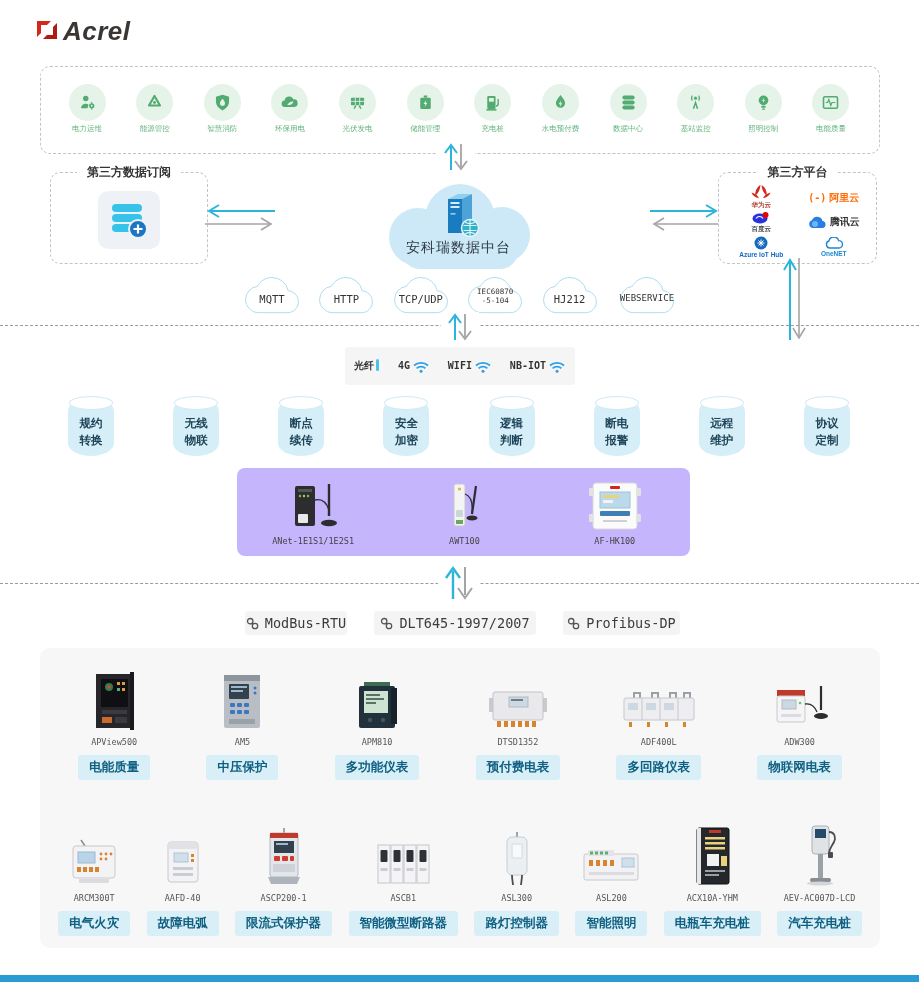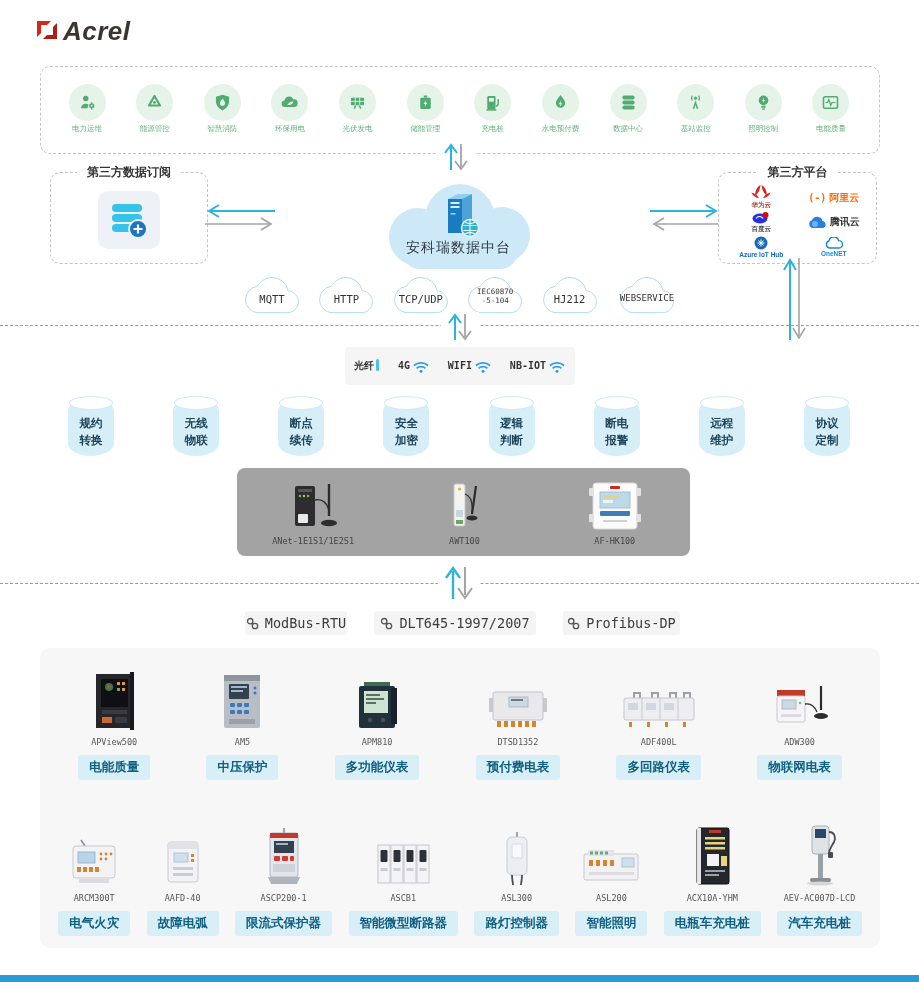--- a/index.html
+++ b/index.html
@@ -57,21 +57,21 @@
   
   .cyl-row{left:68px;top:398px;width:782px;display:flex;justify-content:space-between;}
   .cyl{position:relative;width:46px;height:58px;}
   .cyl .body{position:absolute;inset:0;background:#d6eef8;border-radius:23px/13px;}
   .cyl .top{position:absolute;left:1px;right:1px;top:-2px;height:14px;background:#fff;
             border:1.5px solid #cfe9f6;border-radius:50%;box-sizing:border-box;}
   .cyl .txt{position:absolute;left:0;right:0;top:17px;text-align:center;font-size:11.5px;
             font-weight:bold;color:#1d4458;line-height:1.5;}
 
   
-  .gw-box{left:237px;top:468px;width:453px;height:88px;background:#a3a3a3;border-radius:8px;
+  .gw-box{left:237px;top:468px;width:453px;height:88px;background:#c4b5fd;border-radius:8px;
           display:flex;justify-content:space-around;align-items:flex-end;padding-bottom:10px;box-sizing:border-box;}
   .gw{display:flex;flex-direction:column;align-items:center;}
   .gw .model{font-size:8.5px;color:#444;margin-top:4px;}
 
   
   .fp-pill{height:24px;background:#f4f4f4;border-radius:3px;display:flex;align-items:center;
            justify-content:center;gap:6px;font-size:13.5px;color:#3c3c3c;}
 
   
   .prod-box{left:40px;top:648px;width:840px;height:300px;background:#f7f7f7;border-radius:10px;}

